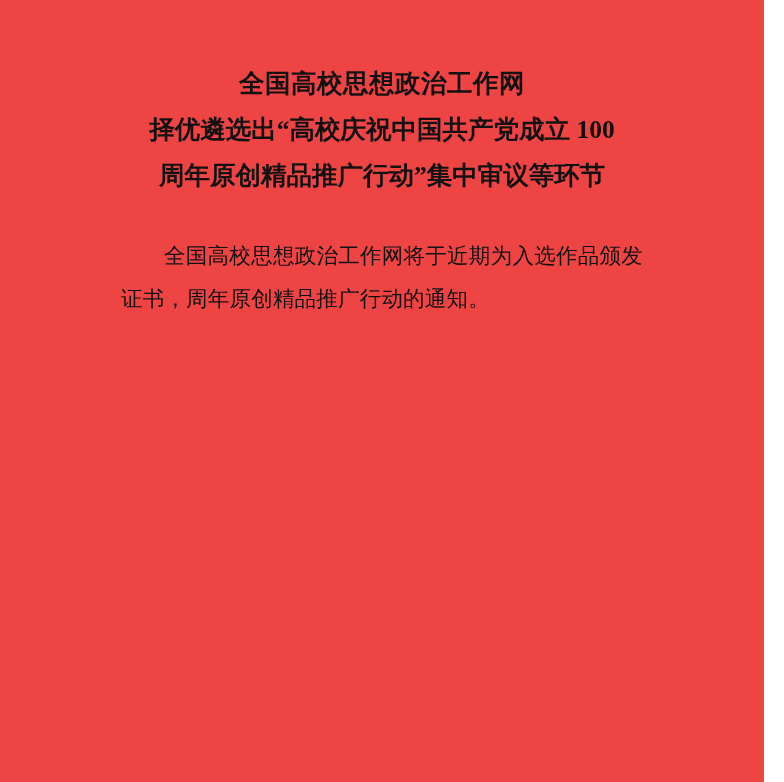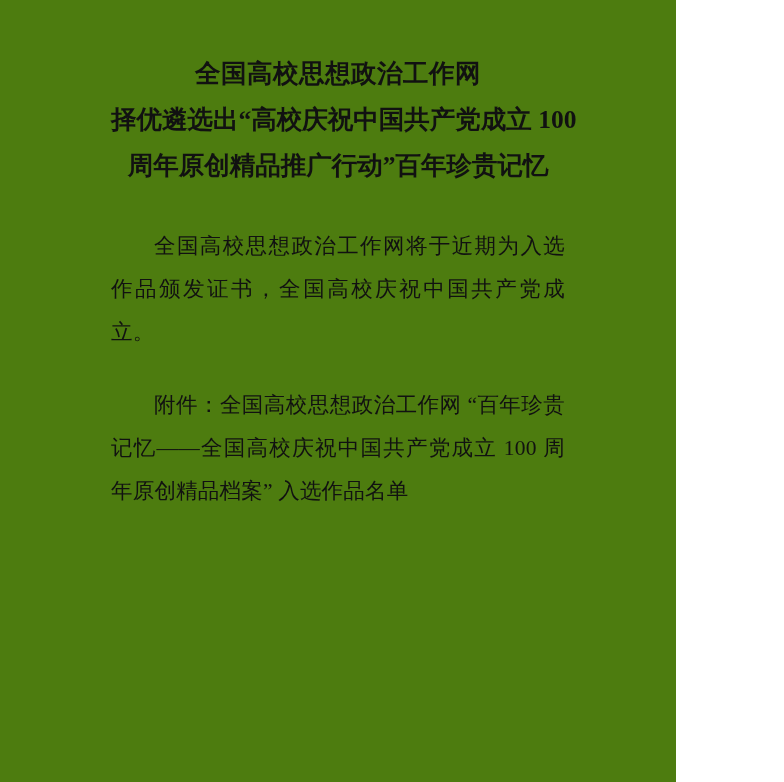--- a/index.html
+++ b/index.html
@@ -9,25 +9,25 @@
   body {
     width: 784px;
     height: 782px;
     background: #ffffff;
     font-family: "Liberation Serif", "DejaVu Serif", serif;
     color: #000000;
     overflow: hidden;
   }
   .page {
     position: relative;
-    width: 676px;
+    width: 764px;
     height: 782px;
     box-sizing: border-box;
-    padding: 3px;
-    background: #4d7c0f;
+    padding: 13px;
+    background: #ef4444;
   }
   .doc-body {
     padding: 0 108px;
     box-sizing: border-box;
   }
   .title-block {
     padding-top: 48px;
     text-align: center;
   }
   .title-line {
@@ -63,22 +63,21 @@
 </style>
 </head>
 <body>
 
 <div class="page">
   <div class="doc-body">
 
     <div class="title-block">
       <div class="title-line l1">全国高校思想政治工作网</div>
       <div class="title-line l2">择优遴选出“高校庆祝中国共产党成立 100</div>
-      <div class="title-line l3">周年原创精品推广行动”百年珍贵记忆</div>
+      <div class="title-line l3">周年原创精品推广行动”集中审议等环节</div>
     </div>
 
     <div class="body-block">
-      <p class="para">全国高校思想政治工作网将于近期为入选作品颁发证书，全国高校庆祝中国共产党成立。</p>
-      <p class="para attachment">附件：全国高校思想政治工作网 “百年珍贵记忆——全国高校庆祝中国共产党成立 100 周年原创精品档案” 入选作品名单</p>
+      <p class="para">全国高校思想政治工作网将于近期为入选作品颁发证书，周年原创精品推广行动的通知。</p>
     </div>
 
   </div>
 </div>
 
 </body></html>

